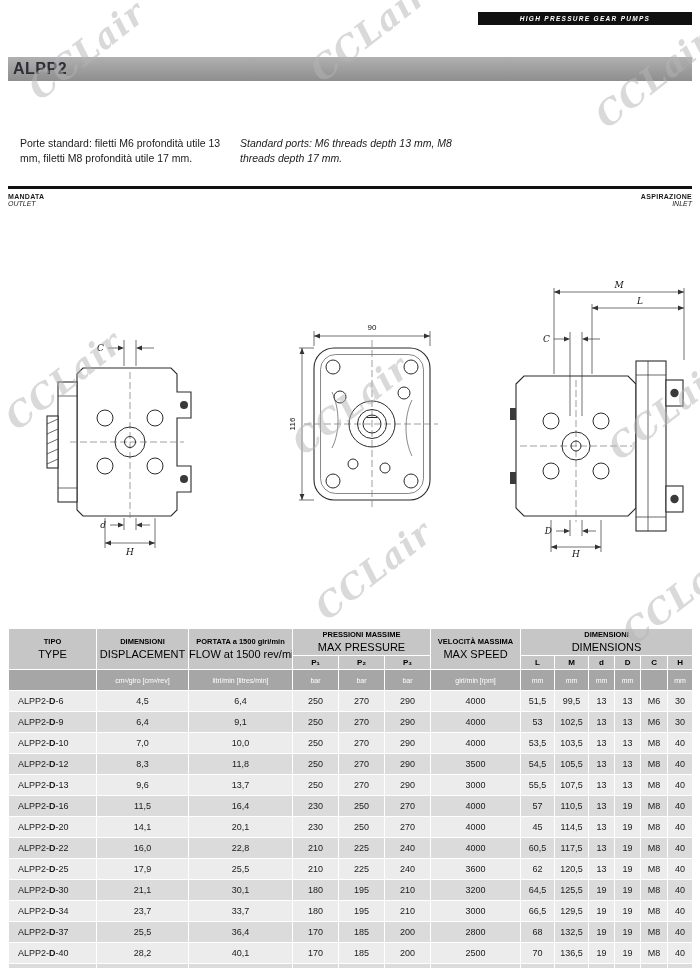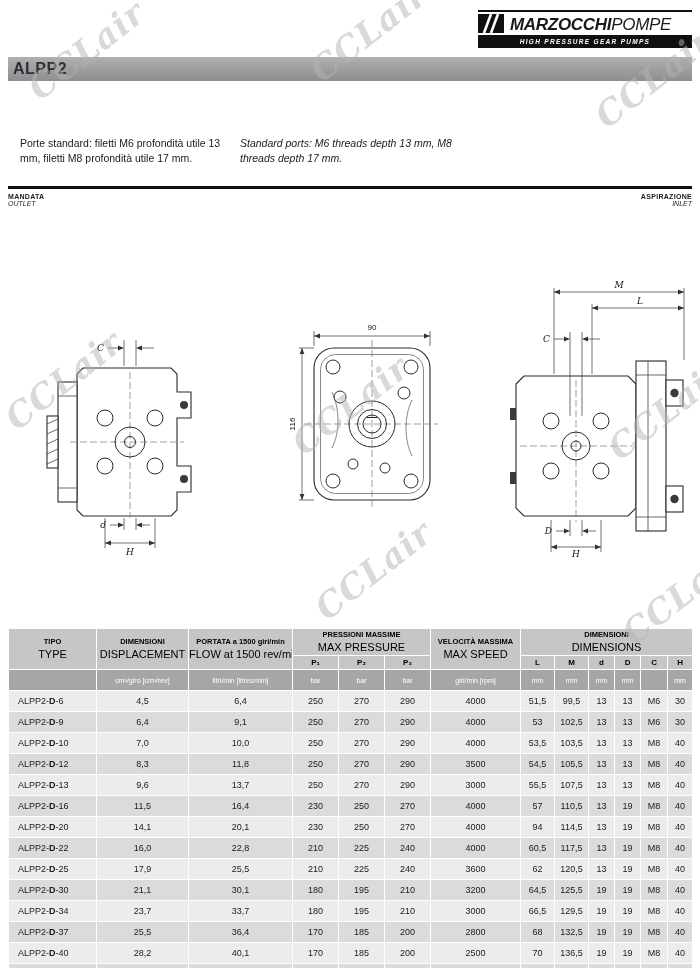--- a/index.html
+++ b/index.html
@@ -70,30 +70,20 @@
 <span class="watermark" style="left:18px;top:30px">CCLair</span>
 <span class="watermark" style="left:300px;top:12px">CCLair</span>
 <span class="watermark" style="left:585px;top:58px">CCLair</span>
 <span class="watermark" style="left:-5px;top:360px">CCLair</span>
 <span class="watermark" style="left:282px;top:385px">CCLair</span>
 <span class="watermark" style="left:598px;top:390px">CCLair</span>
 <span class="watermark" style="left:305px;top:550px">CCLair</span>
 <span class="watermark" style="left:612px;top:575px">CCLair</span>
 
 <div class="logo">
-  <div class="logo-row">
-    <svg width="28" height="19" viewBox="0 0 28 19">
-      <rect x="0" y="0" width="26" height="19" fill="#101010"></rect>
-      <line x1="6" y1="19" x2="13" y2="0" stroke="#fff" stroke-width="2.6"></line>
-      <line x1="13" y1="19" x2="20" y2="0" stroke="#fff" stroke-width="2.6"></line>
-    </svg>
-    <div class="brand">
-      <span class="b1">MARZOCCHI</span><span class="b2">POMPE</span>
-    </div>
-  </div>
   <div class="logo-bar">HIGH PRESSURE GEAR PUMPS</div>
 </div>
 
 <div class="titlebar">
   <span>ALPP2</span>
 </div>
 
 <div class="intro-it">Porte standard: filetti M6 profondità utile 13 mm, filetti M8 profondità utile 17 mm.</div>
 <div class="intro-en">Standard ports: M6 threads depth 13 mm, M8 threads depth 17 mm.</div>
 
@@ -414,21 +404,21 @@
         <td>40</td>
       </tr>
       <tr>
         <td class="cell-type">ALPP2-<b>D</b>-20</td>
         <td>14,1</td>
         <td>20,1</td>
         <td>230</td>
         <td>250</td>
         <td>270</td>
         <td>4000</td>
-        <td>94</td>
+        <td>45</td>
         <td>114,5</td>
         <td>13</td>
         <td>19</td>
         <td>M8</td>
         <td>40</td>
       </tr>
       <tr>
         <td class="cell-type">ALPP2-<b>D</b>-22</td>
         <td>16,0</td>
         <td>22,8</td>

